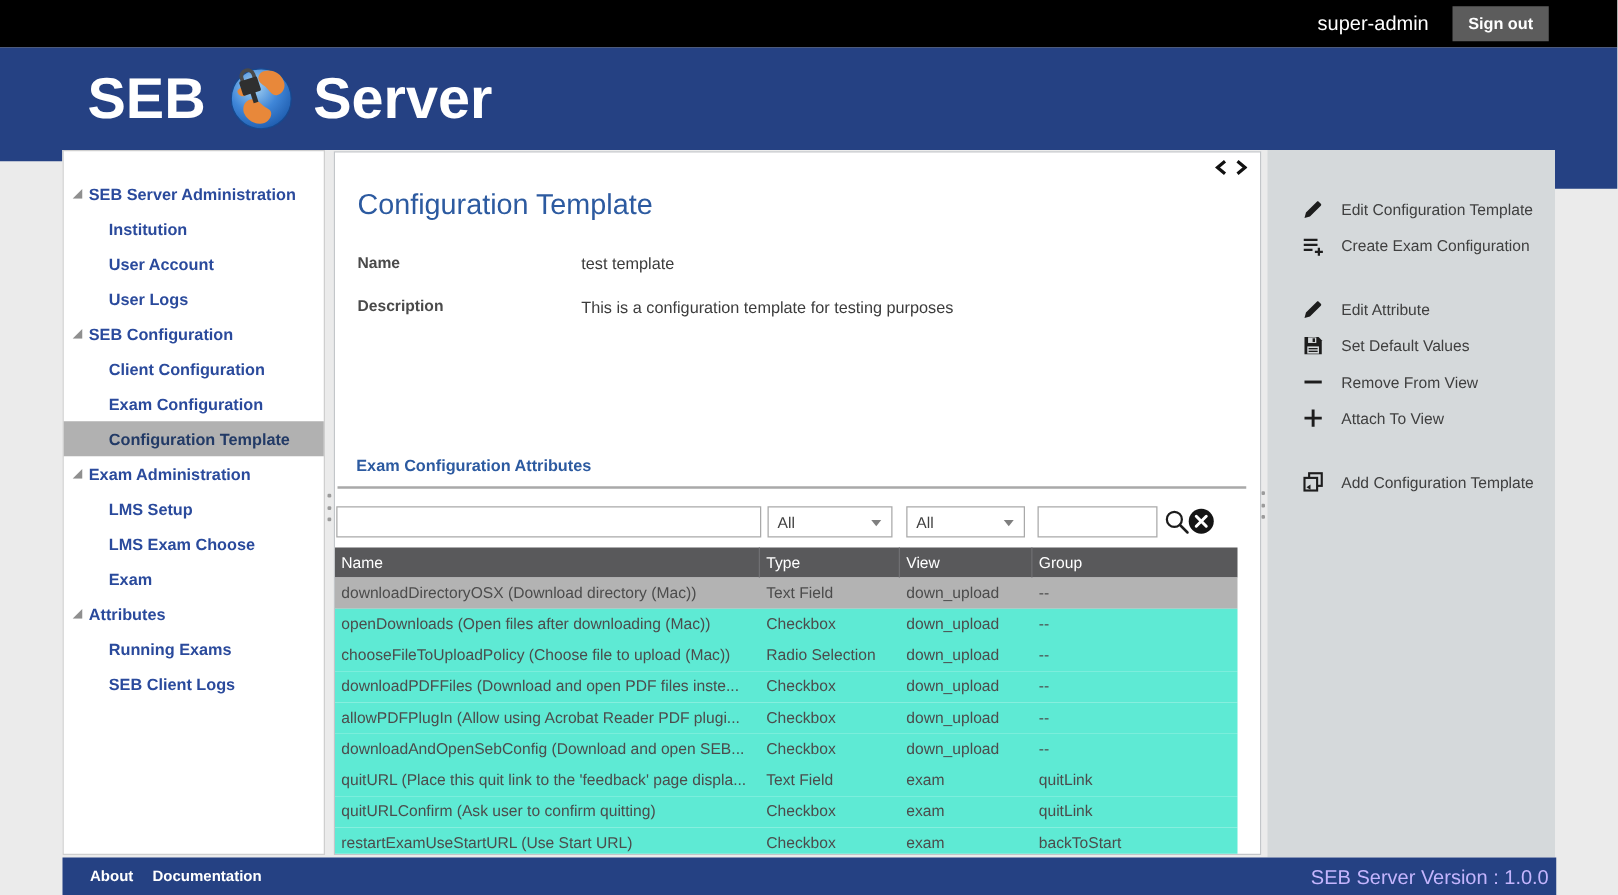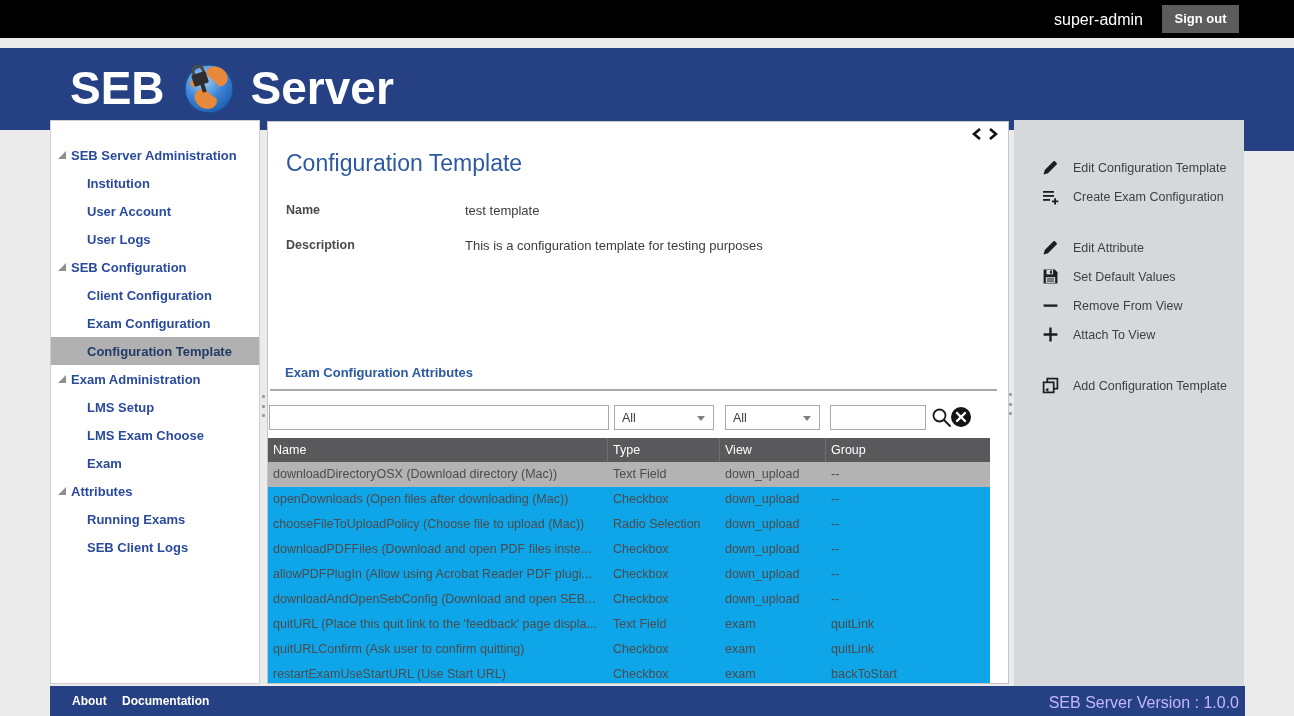--- a/index.html
+++ b/index.html
@@ -8,21 +8,21 @@
     font-family:"Liberation Sans", sans-serif;
     position:relative; overflow:hidden; background:#ebebeb;
   }
   
   #topbar { position:absolute; left:0; top:0; width:1294px; height:38px; background:#000; }
   #topbar .username { position:absolute; right:151px; top:11px; color:#fff; font-size:16px; }
   #topbar .signout { position:absolute; right:55px; top:5px; width:77px; height:28px;
     background:#5c5c5c; color:#fff; font-size:13px; font-weight:bold; border:none;
     text-align:center; line-height:28px; cursor:pointer; }
   
-  #appheader { position:absolute; left:0; top:48px; width:1294px; height:82px; background:#254183; }
+  #appheader { position:absolute; left:0; top:38px; width:1294px; height:82px; background:#254183; }
   #brand { position:absolute; left:70px; top:12px; display:flex; align-items:center; }
   #brand .brand-txt { color:#fff; font-size:46px; font-weight:bold; letter-spacing:0px; }
   #brand .logo { margin:0 14px 0 16px; width:56px; height:56px; }
   .blue-patch { position:absolute; background:#254183; }
   #bp-left  { left:0; top:120px; width:50px; height:9px; }
   #bp-right { left:1244px; top:120px; width:50px; height:31px; }
   
   #sidebar { position:absolute; left:50px; top:120px; width:210px; height:564px;
     background:#fff; border:1px solid #cfcfcf; padding-top:20px; }
   .nav-row { position:relative; height:28px; display:flex; align-items:center; cursor:pointer; }
@@ -65,21 +65,21 @@
   .dd-arrow { position:absolute; right:8px; top:10px; width:0; height:0;
     border-left:4px solid transparent; border-right:4px solid transparent; border-top:5px solid #7f7f7f; }
   #search-btn { position:absolute; left:662px; top:2px; width:21px; height:21px; cursor:pointer; }
   #clear-btn  { position:absolute; left:681px; top:1px; width:22px; height:22px; cursor:pointer; }
   
   #attr-table { position:absolute; left:0; top:316px; width:722px; }
   .trow { display:grid; grid-template-columns:340px 112px 106px 164px; }
   .trow.thead { background:#59595b; height:24px; }
   .trow.thead .cell { color:#fff; line-height:24px; border-right:1px solid #6f6f72; }
   .trow.thead .cell:last-child { border-right:none; }
-  .trow.tdata { background:#0ea5e9; height:25px; }
+  .trow.tdata { background:#5eead4; height:25px; }
   .trow.tdata .cell { color:#4c4c4c; line-height:25px; }
   .trow.tdata.selected { background:#b3b3b3; }
   .cell { font-size:12.5px; padding-left:5px; white-space:nowrap; overflow:hidden; }
   
   #actions { position:absolute; left:1014px; top:120px; width:230px; height:566px;
     background:#d5d9db; padding-top:33px; }
   .action-row { height:29px; display:flex; align-items:center; cursor:pointer; }
   .action-row.gap { margin-top:22px; }
   .action-row .aicon { width:17px; height:17px; margin-left:28px; color:#1d1d1d; flex:none; }
   .action-row .alabel { margin-left:14px; font-size:12.5px; color:#3f3f3f; white-space:nowrap; }

